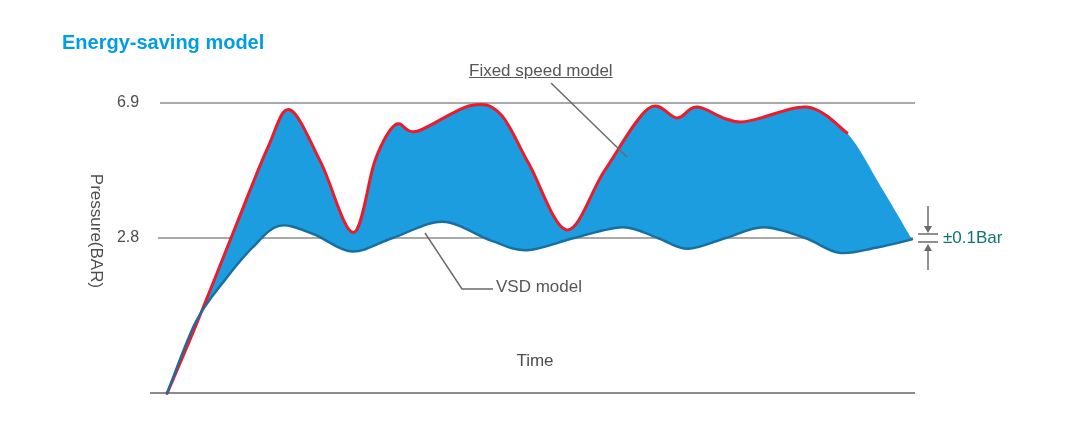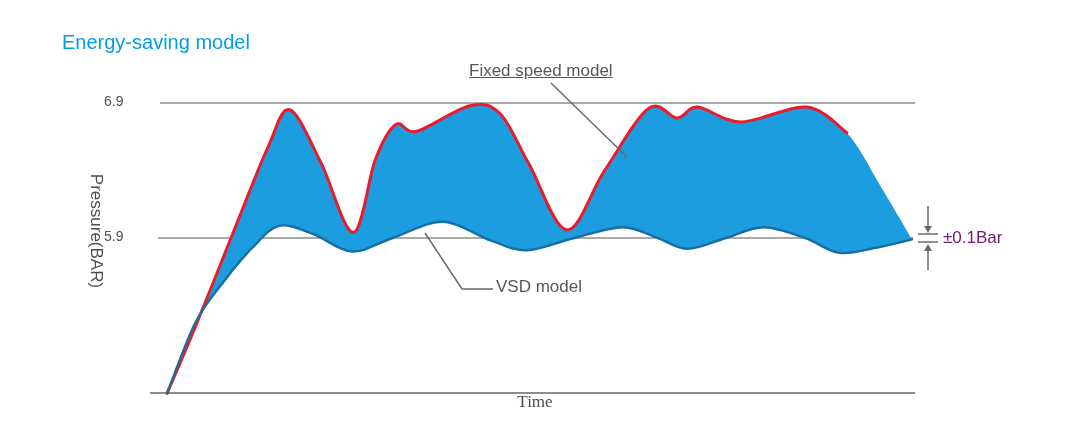--- a/index.html
+++ b/index.html
@@ -22,38 +22,38 @@
   .txt {
     position: absolute;
     color: #565759;
     font-size: 17px;
     line-height: 1.15;
     white-space: nowrap;
   }
   .chart-title {
     left: 62px; top: 31px;
     font-size: 20px;
-    font-weight: 400;
+    font-weight: 700;
     color: #009EE2;
   }
-  .ytick { width: 48px; text-align: left; font-size: 14px; color: #4d4d4d; }
+  .ytick { width: 48px; text-align: center; font-size: 16px; color: #4d4d4d; }
   .ytick-69 { left: 104px; top: 93px; }
   .ytick-59 { left: 104px; top: 228px; }
   .ylabel {
     left: -4px; top: 221px;
     width: 200px; height: 20px;
     text-align: center;
     transform: rotate(90deg);
     font-size: 17px;
     color: #4d4d4d;
   }
-  .xlabel { left: 480px; top: 392px; width: 110px; text-align: center; color: #4d4d4d; font-family: Liberation Serif, serif; }
+  .xlabel { left: 480px; top: 351px; width: 110px; text-align: center; color: #4d4d4d; }
   .lbl-fixed { left: 469px; top: 61px; text-decoration: underline; }
   .lbl-vsd   { left: 496px; top: 277px; text-align: center; }
-  .lbl-tol   { left: 943px; top: 228px; color: #701a75; }
+  .lbl-tol   { left: 943px; top: 228px; color: #0f766e; }
 </style>
 </head>
 <body>
 
 <div class="canvas">
 
   <svg class="layer" width="1068" height="433" viewBox="0 0 1068 433">
 
     <line id="grid-69" x1="160" y1="103" x2="915" y2="103" stroke-width="1.3" stroke="#8C8C8C"></line>
     <line id="grid-59" x1="158" y1="238" x2="913" y2="238" stroke-width="1.3" stroke="#8C8C8C"></line>
@@ -74,21 +74,21 @@
       <line x1="928" y1="206" x2="928" y2="227" stroke-width="1.5" stroke="#6A6A6A"></line>
       <polygon points="924,226 932,226 928,233" fill="#6A6A6A"></polygon>
       <line x1="928" y1="270" x2="928" y2="250" stroke-width="1.5" stroke="#6A6A6A"></line>
       <polygon points="924,251 932,251 928,244" fill="#6A6A6A"></polygon>
     </g>
   </svg>
 
   <div class="txt chart-title" style="color: rgb(0, 158, 226);">Energy-saving model</div>
 
   <div class="txt ytick ytick-69">6.9</div>
-  <div class="txt ytick ytick-59">5.9</div>
+  <div class="txt ytick ytick-59">2.8</div>
 
   <div class="txt ylabel">Pressure(BAR)</div>
   <div class="txt xlabel">Time</div>
 
   <div class="txt lbl-fixed">Fixed speed model</div>
   <div class="txt lbl-vsd">VSD model</div>
   <div class="txt lbl-tol">±0.1Bar</div>
 
 </div>
 

